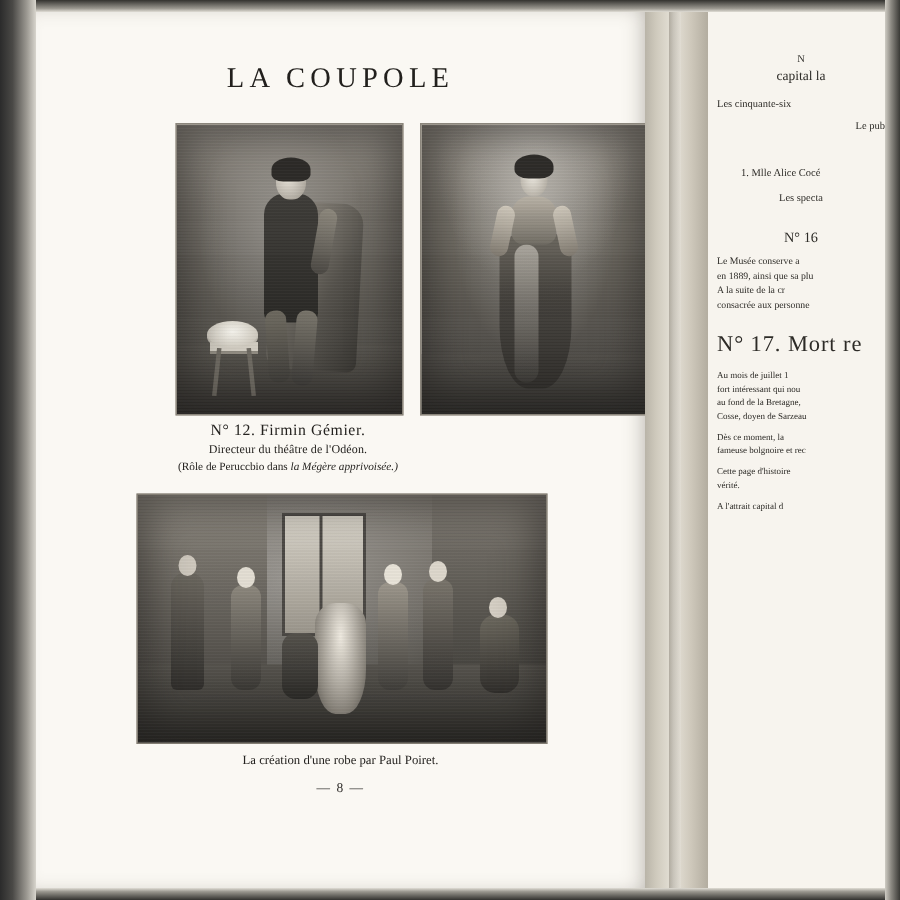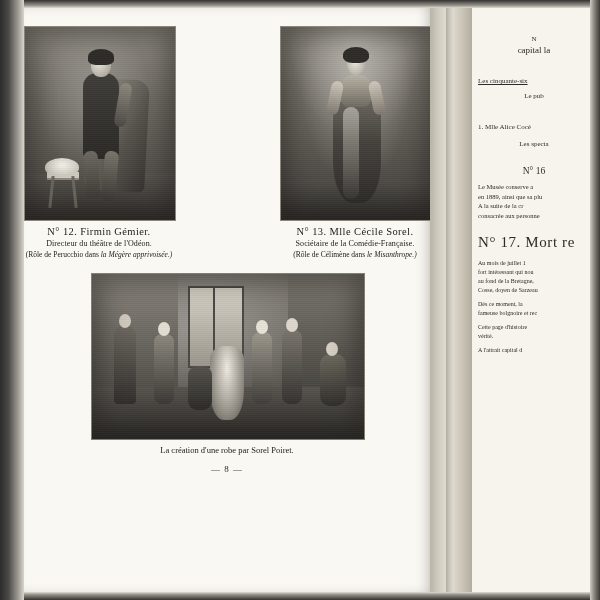--- a/index.html
+++ b/index.html
@@ -93,21 +93,21 @@
     margin-top: 34px;
     font-family: "Liberation Serif", serif;
     font-size: 19px;
     letter-spacing: 3.5px;
     color: #22201d;
     font-weight: normal;
   }
 
   .plates-row {
     display: flex;
-    justify-content: space-between;
+    justify-content: flex-end;
     gap: 13px;
     margin-top: 18px;
   }
 
   .plate {
     width: 150px;
   }
   .photo {
     position: relative;
     width: 150px;
@@ -248,20 +248,21 @@
 <div class="page">
 
   <div class="scan-top"></div>
   <div class="scan-bottom"></div>
   <div class="scan-left"></div>
   <div class="scan-right"></div>
 
   <div class="left-page">
     <div class="content">
 
+      <div class="masthead">LA COUPOLE</div>
 
       <div class="plates-row">
 
         <div class="plate">
           <div class="photo p1">
             <div class="ph-bg"></div>
 
             <div class="fig" style="left:0;bottom:0;width:150px;height:46px;background:linear-gradient(to bottom,#56534d,#2e2c29);"></div>
 
             <div class="fig" style="left:22px;bottom:42px;width:32px;height:6px;background:#cfcabf;box-shadow:0 2px 0 #8d887e;"></div>
@@ -306,25 +307,20 @@
 
             <div class="fig" style="left:60px;top:48px;width:30px;height:32px;background:linear-gradient(to bottom,#b9b2a6,#6e6a61);border-radius:12px 12px 8px 8px;"></div>
 
             <div class="fig" style="left:48px;top:54px;width:12px;height:34px;background:linear-gradient(to bottom,#cfc8bb,#7d776d);border-radius:6px;transform:rotate(12deg);"></div>
             <div class="fig" style="left:90px;top:54px;width:12px;height:34px;background:linear-gradient(to bottom,#cfc8bb,#7d776d);border-radius:6px;transform:rotate(-12deg);"></div>
 
             <div class="fig" style="left:66px;top:26px;width:18px;height:22px;background:radial-gradient(ellipse at 45% 35%,#f2eee5,#a39d92);border-radius:50%;"></div>
             <div class="fig" style="left:62px;top:20px;width:26px;height:16px;background:#2f2d2a;border-radius:50% 50% 36% 36%;"></div>
             <div class="vig"></div>
             <div class="grain"></div>
-          </div>
-          <div class="caption">
-            <div class="cap-title">N° 13. Mlle Cécile Sorel.</div>
-            <div class="cap-sub">Sociétaire de la Comédie-Française.</div>
-            <div class="cap-role"><span>(Rôle de Célimène dans </span><i>le Misanthrope.)</i></div>
           </div>
         </div>
 
       </div>
 
       <div class="plate-big">
         <div class="photo-big p3">
           <div class="ph-bg"></div>
 
           <div class="fig" style="left:0;top:0;width:86px;height:120px;background:linear-gradient(to bottom,#8b867d,#4f4c47);"></div>
@@ -344,37 +340,37 @@
           <div class="fig" style="left:164px;top:46px;width:12px;height:14px;background:#e8e3d8;border-radius:50%;"></div>
           <div class="fig" style="left:190px;top:56px;width:20px;height:74px;background:linear-gradient(to bottom,#7a756c,#34322f);border-radius:8px;"></div>
           <div class="fig" style="left:194px;top:44px;width:12px;height:14px;background:#ddd7cc;border-radius:50%;"></div>
           <div class="fig" style="left:228px;top:80px;width:26px;height:52px;background:linear-gradient(to bottom,#6d695f,#302e2b);border-radius:10px;"></div>
           <div class="fig" style="left:234px;top:68px;width:12px;height:14px;background:#d6d0c5;border-radius:50%;"></div>
           <div class="fig" style="left:96px;top:92px;width:24px;height:44px;background:linear-gradient(to bottom,#55524c,#2b2a27);border-radius:9px;"></div>
           <div class="vig"></div>
           <div class="grain"></div>
         </div>
         <div class="caption">
-          <div class="cap-big-sub">La création d'une robe par Sorel Poiret.</div>
+          <div class="cap-big-sub">La création d'une robe par Paul Poiret.</div>
         </div>
         <div class="folio">— 8 —</div>
       </div>
 
     </div>
   </div>
 
   <div class="gutter"></div>
 
   <div class="right-page">
     <div class="rp">
       <div class="rline r-c">N</div>
       <div class="rline r-c" style="font-size:9px;">capital la</div>
-      <div class="rline" style="margin-top:20px;text-decoration:underline;">Les cinquante-six</div>
-      <div class="rline r-c" style="margin-top:4px;">Le pub</div>
-      <div class="rline" style="margin-top:20px;">1. Mlle Alice Cocé</div>
+      <div class="rline" style="margin-top:8px;">Les cinquante-six</div>
+      <div class="rline r-c" style="margin-top:4px;text-align:right;">Le pub</div>
+      <div class="rline" style="margin-top:20px;margin-left:16px;">1. Mlle Alice Cocé</div>
       <div class="rline r-italic" style="margin-top:6px;text-align:center;">Les specta</div>
       <div class="r-num r-c">N° 16</div>
       <div class="r-para" style="margin-top:6px;">Le Musée conserve a</div>
       <div class="r-para">en 1889, ainsi que sa plu</div>
 
       <div class="r-para">A la suite de la cr</div>
       <div class="r-para">consacrée aux personne</div>
 
       <div class="r-head">N° 17. Mort re</div>
 

